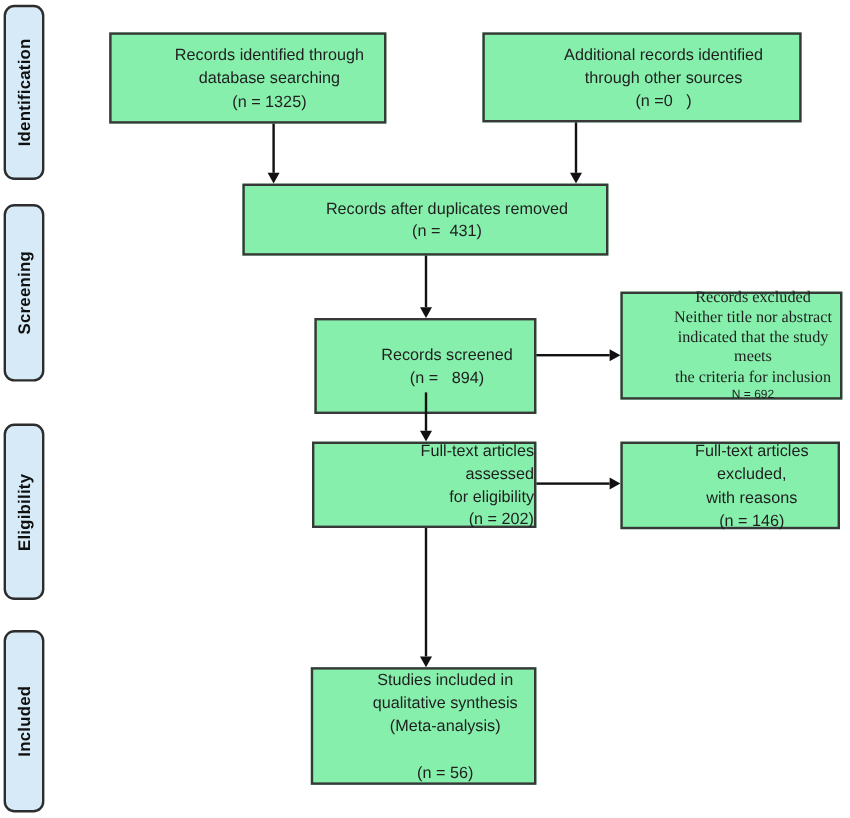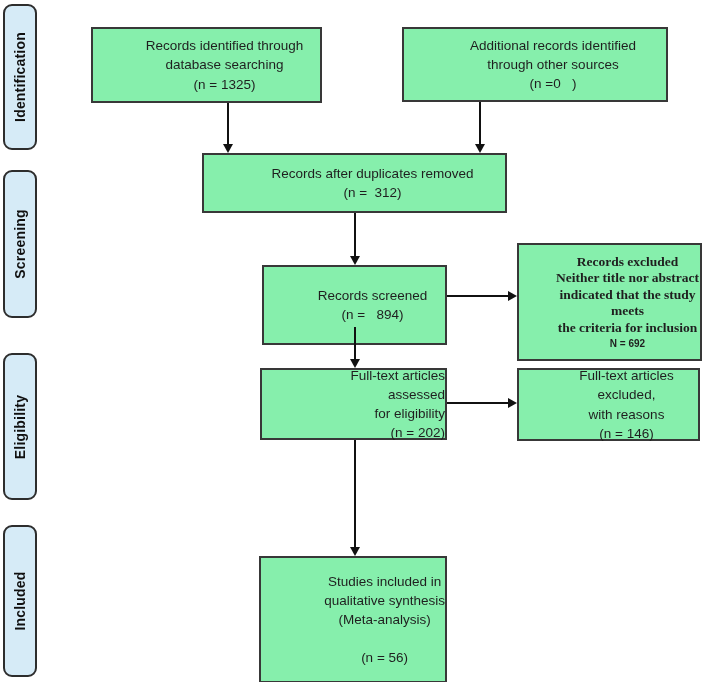--- a/index.html
+++ b/index.html
@@ -52,28 +52,28 @@
     font-size: 13.5px;
     line-height: 1.42;
     padding-left: 36px;
   }
   .fbox .txt { white-space: pre-wrap; }
 
   .box-db          { left: 91px;  top: 27px;  width: 231px; height: 76px; }
   .box-other       { left: 372px; top: 27px;  width: 266px; height: 75px; margin-left: 30px; }
   .box-dup         { left: 202px; top: 153px; width: 305px; height: 60px; }
   .box-screened    { left: 262px; top: 265px; width: 185px; height: 80px; }
-  .box-excluded    { left: 517px; top: 243px; width: 185px; height: 118px;
+  .box-excluded    { left: 517px; top: 243px; width: 185px; height: 90px;
                      font-family: "Liberation Serif", serif;
                      font-size: 13.5px; line-height: 1.22;
-                     flex-direction: column; font-weight: bold; }
+                     flex-direction: column; }
   .box-excluded .count { font-family: "Liberation Sans", sans-serif; font-size: 10px; margin-top: 2px; }
   .box-fulltext    { left: 260px; top: 368px; width: 187px; height: 72px; text-align: right; }
   .box-ftexcluded  { left: 517px; top: 368px; width: 183px; height: 73px; }
-  .box-included    { left: 259px; top: 556px; width: 188px; height: 127px; justify-content: flex-end; }
+  .box-included    { left: 259px; top: 556px; width: 188px; height: 98px; }
 
   
   .arrow-v {
     position: absolute;
     width: 2px;
     background: #111111;
   }
   .arrow-v::after {
     content: "";
     position: absolute;
@@ -132,21 +132,21 @@
   </div>
 
   <div class="fbox box-other">
     <span class="txt">Additional records identified
 through other sources
 (n =0   )</span>
   </div>
 
   <div class="fbox box-dup">
     <span class="txt">Records after duplicates removed
-(n =  312)</span>
+(n =  431)</span>
   </div>
 
   <div class="fbox box-screened">
     <span class="txt">Records screened
 (n =   894)</span>
   </div>
 
   <div class="fbox box-excluded">
     <span class="txt">Records excluded
 Neither title nor abstract

